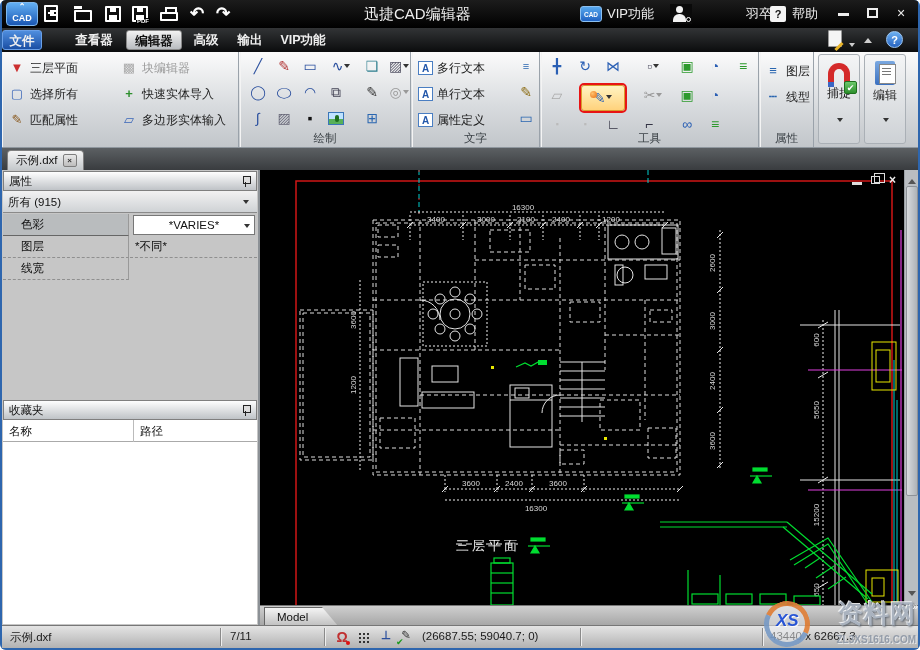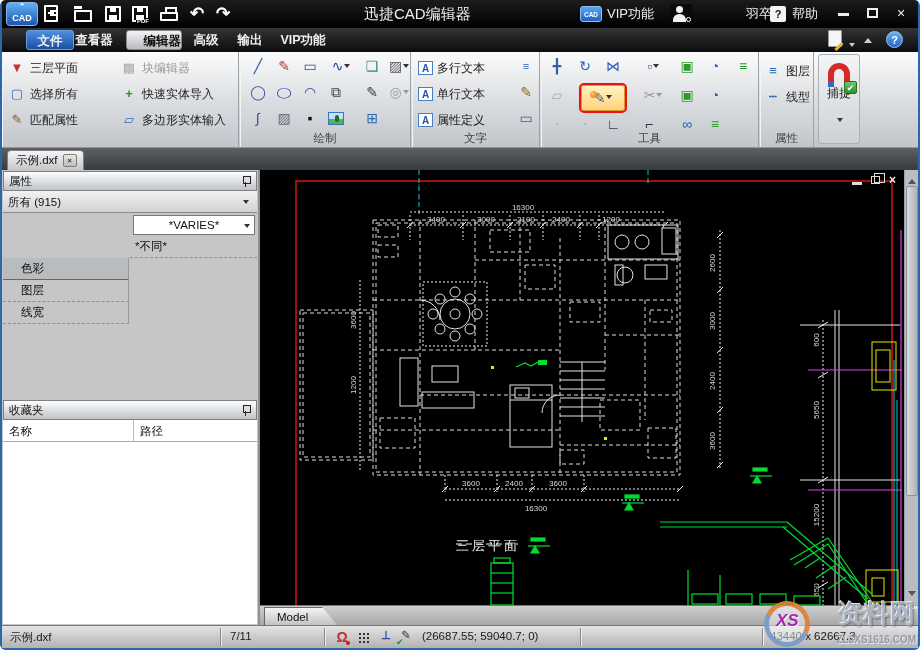--- a/index.html
+++ b/index.html
@@ -34,21 +34,21 @@
   .pdot{position:absolute;right:1px;bottom:2px;width:5px;height:5px;border-radius:50%;border:1px solid #fff;background:#0a0a0a;}
   .help-ico{width:16px;height:16px;margin-top:3px;background:#f4f4f4;border-radius:2px;color:#111;
     font-weight:bold;font-size:11px;text-align:center;line-height:16px;}
   .winbtn{position:absolute;top:4px;width:22px;height:18px;color:#eee;text-align:center;font-size:14px;line-height:18px;}
   .minbar{display:inline-block;width:11px;height:3px;background:#eee;margin-bottom:2px;}
   .maxbox{display:inline-block;width:11px;height:10px;border:2px solid #eee;}
   
   .menubar{position:absolute;left:2px;top:28px;width:916px;height:24px;background:linear-gradient(#323436,#0b0c0d);}
   .menu-item{position:absolute;top:2px;height:20px;color:#eee;font-size:12.5px;font-weight:bold;line-height:20px;text-align:center;border-radius:3px;}
   .menu-file{background:linear-gradient(#4f8ede,#1a4fa4);border:1px solid #6aa0e8;}
-  .menu-active{background:linear-gradient(#f2f2f2,#b9bcc0);color:#111;border:1px solid #888;text-align:right;}
+  .menu-active{background:linear-gradient(#f2f2f2,#b9bcc0);color:#111;border:1px solid #888;}
   .mb-right{position:absolute;top:2px;height:20px;}
   .doc-pencil{width:14px;height:17px;background:#f5f5f5;border:1px solid #999;border-radius:1px;position:relative;}
   .doc-pencil::after{content:"";position:absolute;right:-3px;bottom:-2px;width:10px;height:3px;background:#e8b428;transform:rotate(-45deg);}
   .chev-up{width:0;height:0;border:4px solid transparent;border-bottom:5px solid #cfcfcf;margin-top:4px;}
   .help-circle{width:17px;height:17px;border-radius:50%;background:linear-gradient(#6db1f2,#2663c2);color:#fff;
     font-weight:bold;font-size:11px;text-align:center;line-height:17px;border:1px solid #9cc6f2;}
   
   .ribbon{position:absolute;left:2px;top:52px;width:916px;height:96px;
     background:linear-gradient(#fbfbfb,#d9dcdf 55%,#c2c6ca);border-bottom:1px solid #8f979e;}
   .rgroup{position:absolute;top:0;height:95px;border-right:1px solid #9aa2aa;box-shadow:1px 0 0 #f4f4f4 inset;}
@@ -89,21 +89,21 @@
   .left-panel{position:absolute;left:2px;top:170px;width:258px;height:455px;background:#c6c6c6;border-right:2px solid #8c9196;}
   .phead{position:absolute;left:1px;width:254px;height:20px;background:linear-gradient(#fefefe,#bfc3c7);
     border:1px solid #7f7f7f;font-size:11.5px;color:#111;line-height:18px;padding-left:5px;}
   .pin{position:absolute;right:6px;top:4px;width:8px;height:11px;}
   .pin::before{content:"";position:absolute;left:1px;top:0;width:6px;height:6px;border:1px solid #222;background:#ddd;}
   .pin::after{content:"";position:absolute;left:3px;top:6px;width:1px;height:5px;background:#222;}
   .filter-row{position:absolute;left:1px;top:21px;width:254px;height:22px;background:linear-gradient(#f2f2f2,#cfd2d5);
     border-bottom:1px solid #8a8a8a;font-size:11.5px;color:#111;line-height:22px;padding-left:5px;}
   .grid-row{position:absolute;left:1px;width:254px;height:22px;font-size:11.5px;color:#111;line-height:21px;}
   .grid-row .lab{position:absolute;left:0;top:0;width:126px;height:22px;padding-left:18px;border-right:1px solid #999;
-    border-bottom:1px dashed #8f8f8f;margin-top:44px;}
+    border-bottom:1px dashed #8f8f8f;}
   .grid-row .val{position:absolute;left:127px;top:0;width:127px;height:22px;padding-left:5px;border-bottom:1px dashed #8f8f8f;}
   .row-sel .lab{background:#b9bcbe;border-bottom:1px solid #666;}
   .combo{position:absolute;left:130px;top:1px;width:122px;height:20px;background:#fff;border:1px solid #777;
     text-align:center;line-height:18px;}
   .combo .dar{position:absolute;right:4px;top:8px;}
   .fav-cols{position:absolute;left:1px;top:250px;width:254px;height:22px;background:#fff;border-bottom:1px solid #aaa;
     font-size:11.5px;color:#111;line-height:22px;}
   .fav-cols .c2{position:absolute;left:130px;top:0;border-left:1px solid #bbb;padding-left:6px;height:22px;}
   .fav-body{position:absolute;left:1px;top:272px;width:254px;height:182px;background:#fff;}
   
@@ -127,21 +127,21 @@
   .sb-sep{position:absolute;top:2px;width:1px;height:18px;background:#8a8a8a;box-shadow:1px 0 0 #eee;}
   .sb-txt{position:absolute;top:4px;}
   .sb-ic{position:absolute;top:2px;width:20px;height:19px;text-align:center;}
   .omega{color:#c03030;font-weight:bold;font-size:14px;line-height:18px;}
   .grid-ico{margin:4px auto 0;width:12px;height:12px;background-image:radial-gradient(#333 1px,transparent 1.4px);background-size:4px 4px;}
   .ck{position:absolute;left:0px;bottom:0px;color:#1c9a1c;font-size:9px;}
   
   .watermark{position:absolute;right:2px;bottom:1px;width:156px;height:54px;opacity:.92;pointer-events:none;}
   .wm-circle{position:absolute;left:2px;top:6px;width:46px;height:46px;border-radius:50%;
     border:5px solid #7a9cc6;border-top-color:#e0813a;border-right-color:#e0813a;transform:rotate(-20deg);background:rgba(240,242,245,.55);}
-  .wm-xs{position:absolute;left:14px;top:16px;font-size:17px;font-style:italic;font-weight:bold;color:#a21caf;text-shadow:1px 1px 0 #fff;}
+  .wm-xs{position:absolute;left:14px;top:16px;font-size:17px;font-style:italic;font-weight:bold;color:#1d4ed8;text-shadow:1px 1px 0 #fff;}
   .wm-name{position:absolute;right:2px;top:2px;font-size:25px;font-weight:bold;color:#a9b2bf;
     text-shadow:-1px -1px 0 #f2f4f6,1px 1px 2px #5f6770;letter-spacing:1px;}
   .wm-domain{position:absolute;right:2px;bottom:4px;font-size:10px;font-weight:bold;color:#8f98a6;text-shadow:1px 1px 0 #e8eaec;}
   .wm-arr{position:absolute;right:0;top:6px;color:#fff;font-size:10px;}
   
   svg text{font-family:"Liberation Sans",sans-serif;}
   .w{stroke:#e4e4e4;fill:none;stroke-width:1;}
   .wd{stroke:#dcdcdc;fill:none;stroke-width:1;stroke-dasharray:4 3;}
   .wf{stroke:#f0f0f0;fill:none;stroke-width:1;stroke-dasharray:2 2;}
   .dimt{fill:#d8d8d8;font-size:8px;}
@@ -190,21 +190,21 @@
     <div class="tico" style="left:768px">
         <div class="help-ico">?</div>
       </div>
     <div class="tico tb-label" style="left:790px">帮助</div>
     <div class="winbtn" style="left:830px"><span class="minbar"></span></div>
     <div class="winbtn" style="left:859px"><span class="maxbox"></span></div>
     <div class="winbtn" style="left:888px">×</div>
   </div>
 
   <div class="menubar">
-    <div class="menu-item menu-file" style="left:24px;width:48px">文件</div>
+    <div class="menu-item menu-file" style="left:0;width:40px">文件</div>
     <div class="menu-item" style="left:64px;width:56px">查看器</div>
     <div class="menu-item menu-active" style="left:124px;width:56px">编辑器</div>
     <div class="menu-item" style="left:184px;width:40px">高级</div>
     <div class="menu-item" style="left:228px;width:40px">输出</div>
     <div class="menu-item" style="left:272px;width:58px">VIP功能</div>
     <div class="mb-right" style="left:826px">
         <div class="doc-pencil"></div>
       </div>
     <div class="mb-right" style="left:846px;padding-top:7px"><span class="dar" style="border-top-color:#ccc"></span></div>
     <div class="mb-right" style="left:862px">
@@ -322,20 +322,25 @@
       <div class="glabel">属性</div>
     </div>
 
     <div class="bigbtn" style="left:816px">
       <div class="magnet"></div>
       <div class="gchk">✔</div>
       <div class="blabel">捕捉</div>
       <div style="margin-top:10px"><span class="dar"></span></div>
     </div>
 
+    <div class="bigbtn" style="left:862px">
+      <div class="clip-ico"></div>
+      <div class="blabel">编辑</div>
+      <div style="margin-top:8px"><span class="dar"></span></div>
+    </div>
   </div>
 
   <div class="tabstrip">
     <div class="doctab">
       <span>示例.dxf</span>
       <span class="tab-close">×</span>
     </div>
   </div>
 
   <div class="left-panel">

